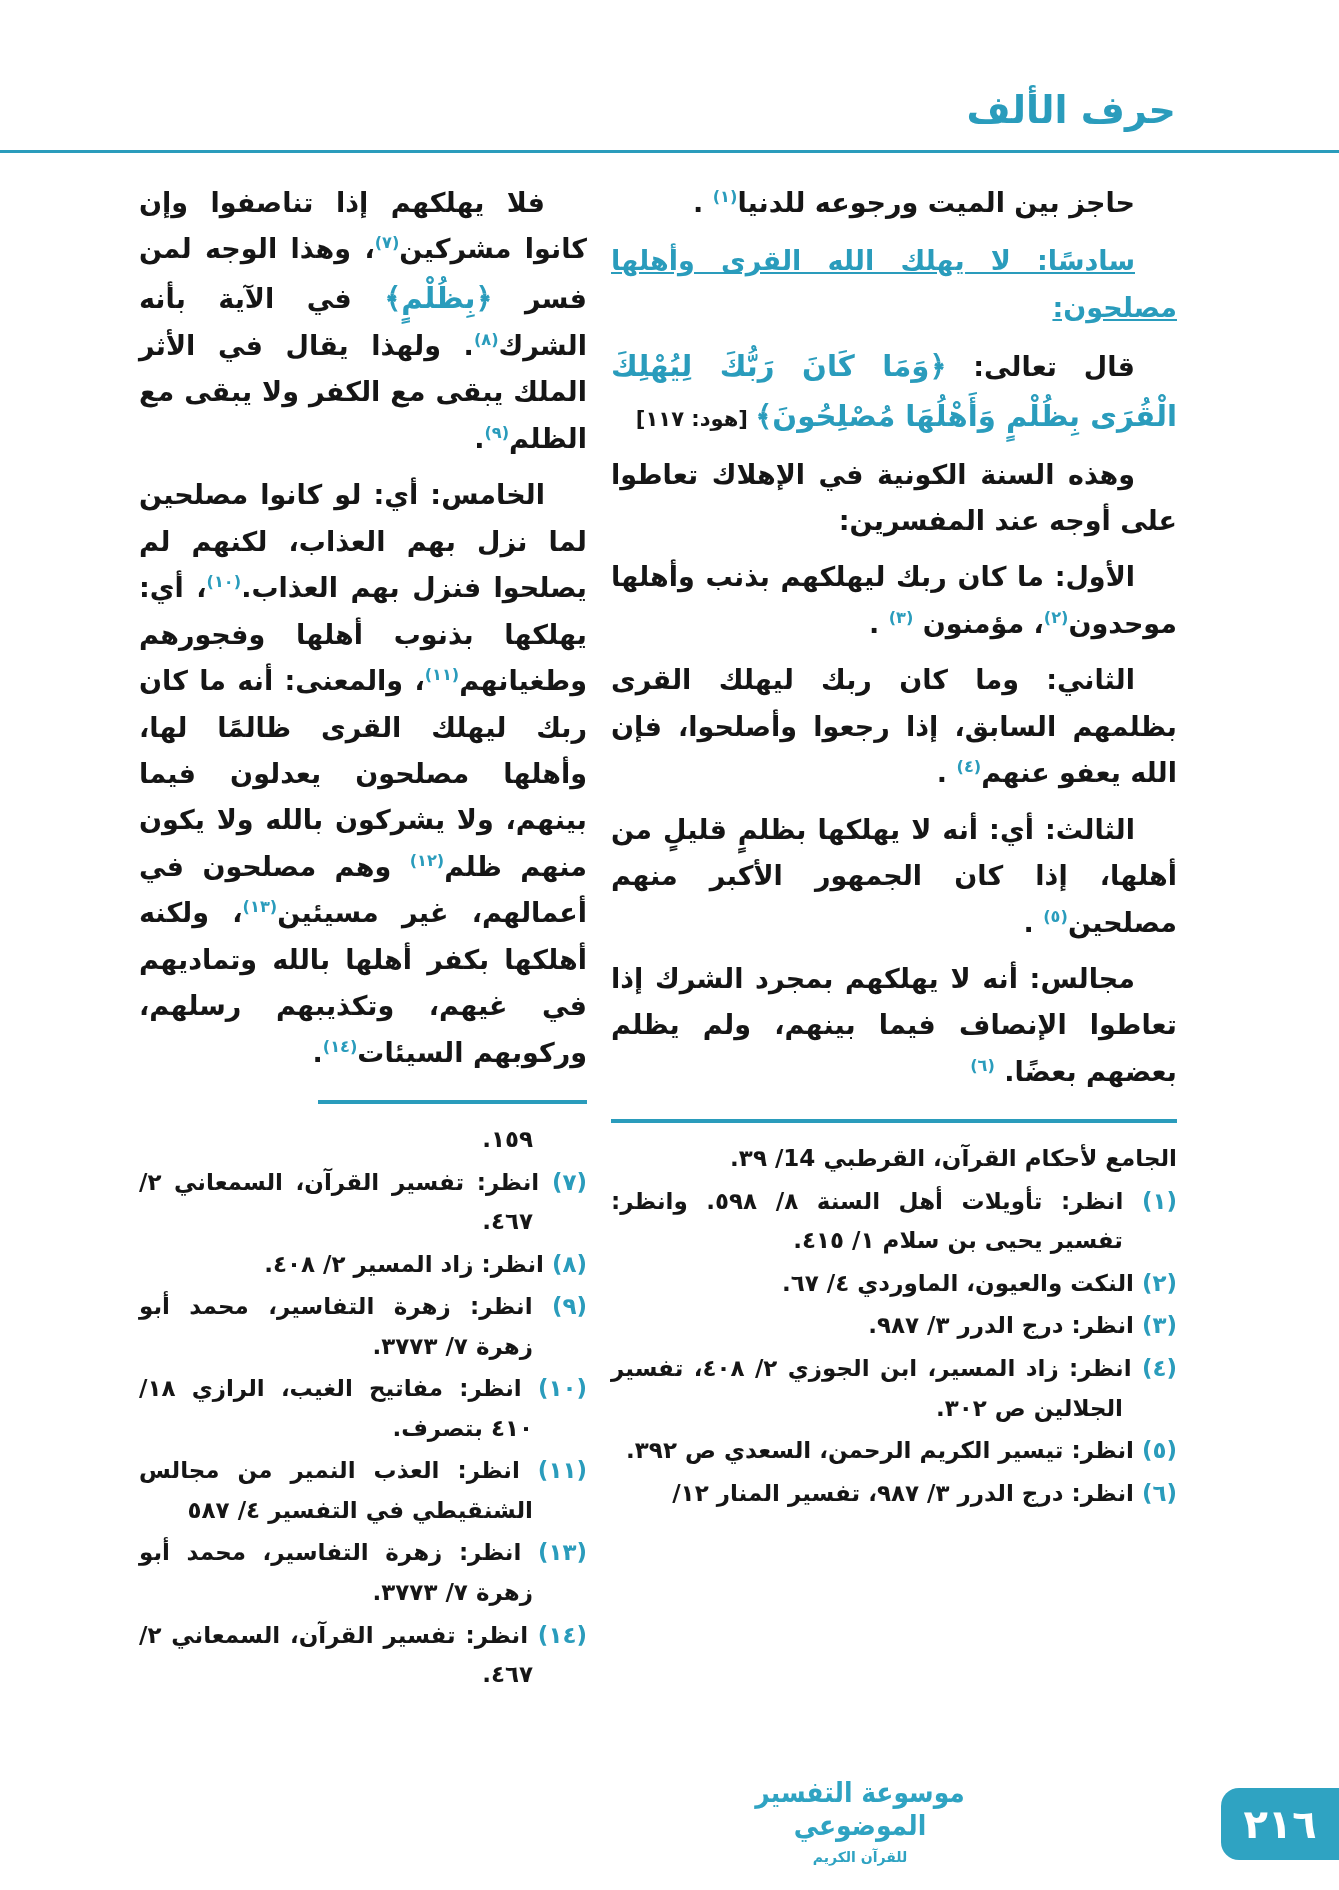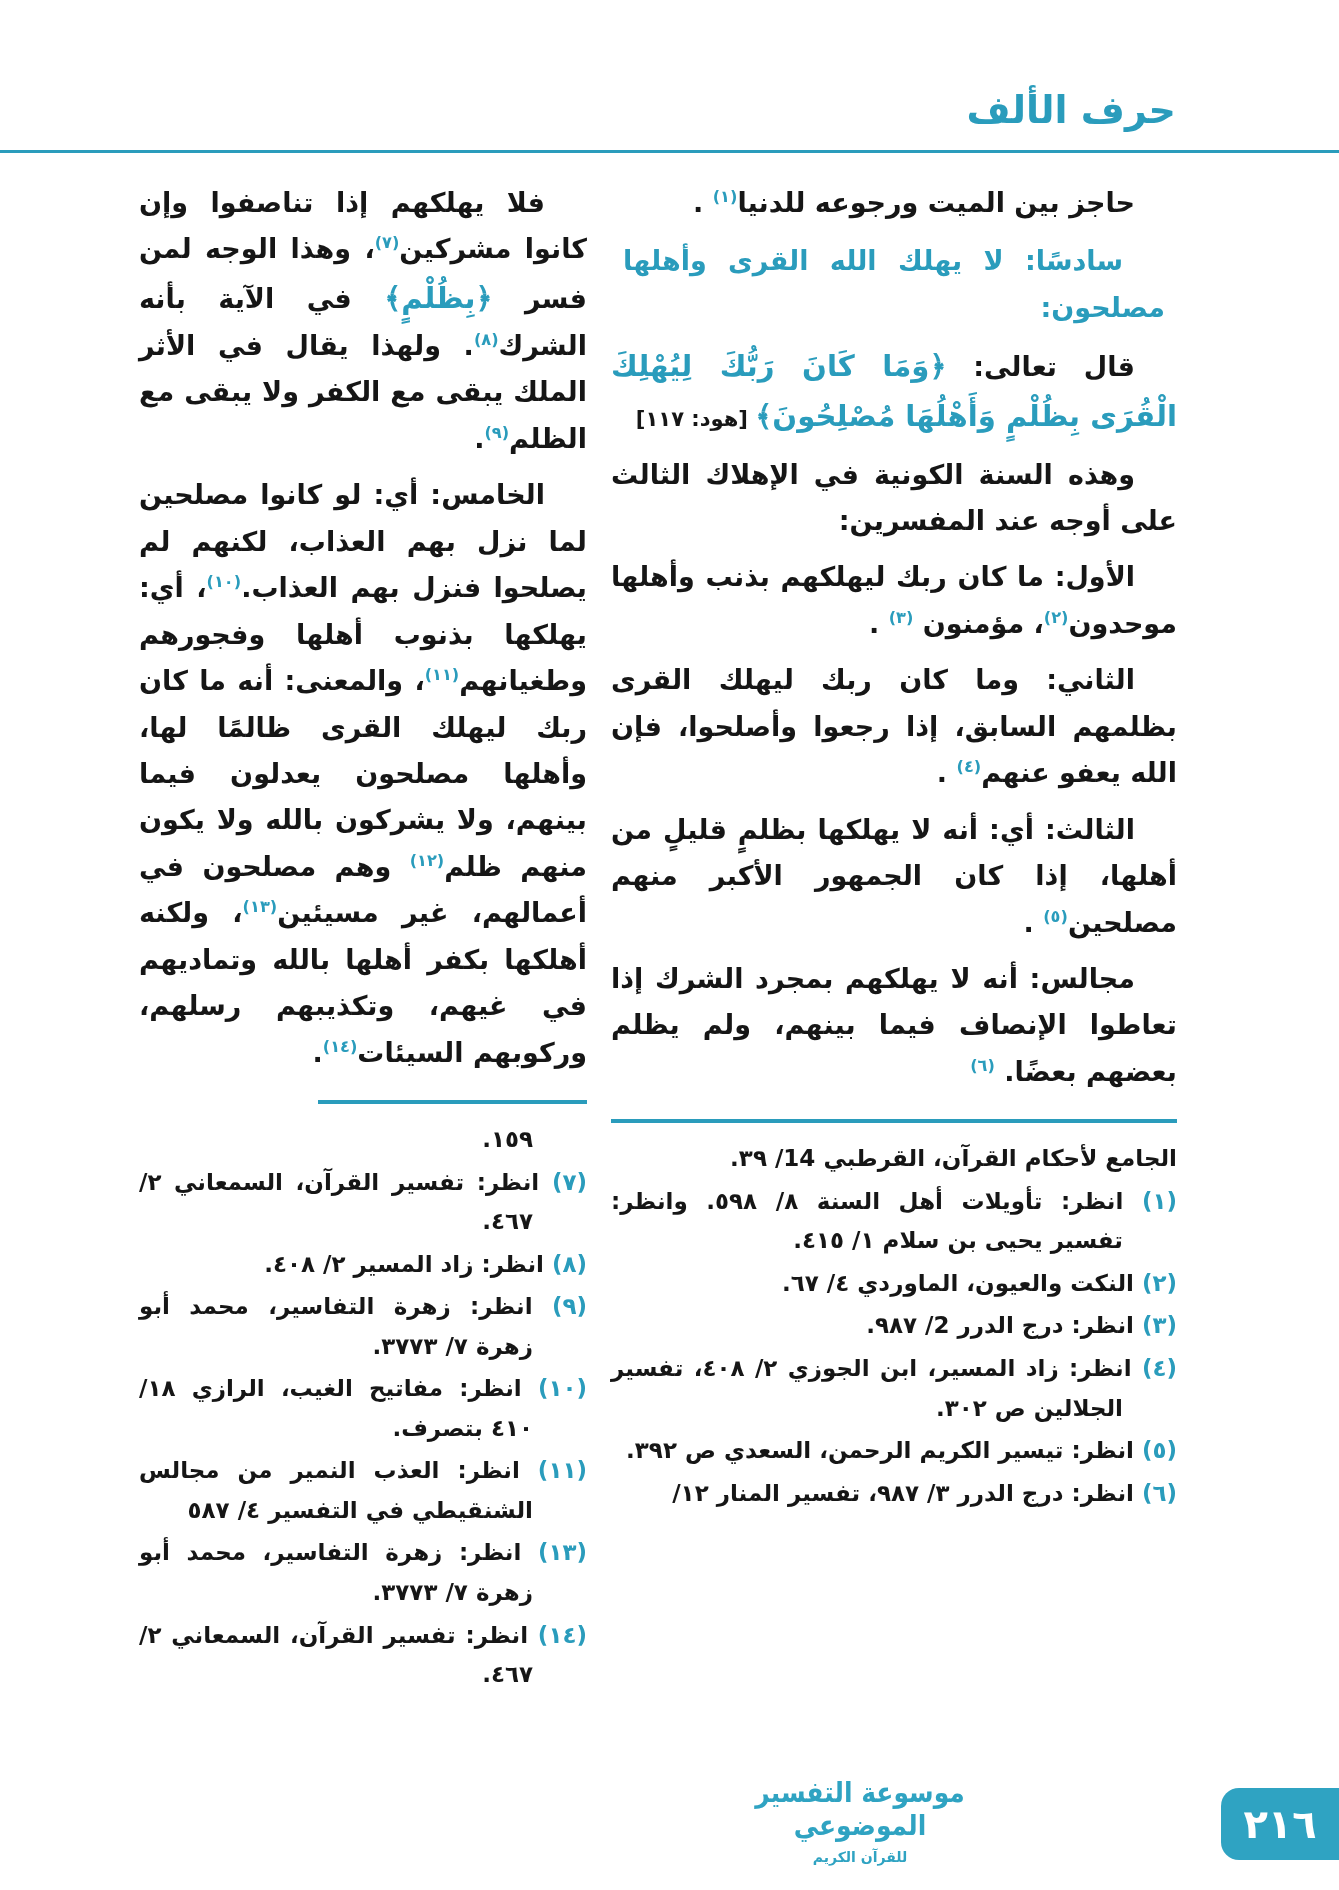--- a/index.html
+++ b/index.html
@@ -35,21 +35,21 @@
   .col-right { width: 566px; }
   .col-left  { width: 448px; }
   .para {
     margin: 0 0 10px;
     font-size: 27px; font-weight: bold;
     line-height: 1.72;
     text-align: justify;
     text-indent: 42px;
     color: var(--ink);
   }
-  .heading-para { color: var(--accent); margin: 12px 12px 10px; }
+  .heading-para { color: var(--accent); margin: 12px 0 10px; text-decoration: underline; }
   .h { color: var(--accent); }
   .q { color: var(--accent); font-size: 1.08em; }
   .r { font-size: 0.78em; }
   .b { }
   .m {
     color: var(--accent);
     font-size: 0.60em;
     vertical-align: 10px;
     font-weight: bold;
     white-space: nowrap;
@@ -102,32 +102,32 @@
 
   <div class="header-rule"></div>
 
   <div class="columns">
 
     <div class="col col-right">
       <div class="body">
           <p class="para"><span class="t">حاجز بين الميت ورجوعه للدنيا</span><span class="m">(١)</span><span class="t"> .</span></p>
           <p class="para heading-para"><span class="h">سادسًا: لا يهلك الله القرى وأهلها مصلحون:</span></p>
           <p class="para"><span class="t">قال تعالى: </span><span class="q">﴿وَمَا كَانَ رَبُّكَ لِيُهْلِكَ الْقُرَى بِظُلْمٍ وَأَهْلُهَا مُصْلِحُونَ﴾</span><span class="r"> [هود: ١١٧]</span></p>
-          <p class="para"><span class="t">وهذه السنة الكونية في الإهلاك الثالث على أوجه عند المفسرين:</span></p>
+          <p class="para"><span class="t">وهذه السنة الكونية في الإهلاك تعاطوا على أوجه عند المفسرين:</span></p>
           <p class="para"><span class="b">الأول:</span><span class="t"> ما كان ربك ليهلكهم بذنب وأهلها موحدون</span><span class="m">(٢)</span><span class="t">، مؤمنون </span><span class="m">(٣)</span><span class="t"> .</span></p>
           <p class="para"><span class="b">الثاني:</span><span class="t"> وما كان ربك ليهلك القرى بظلمهم السابق، إذا رجعوا وأصلحوا، فإن الله يعفو عنهم</span><span class="m">(٤)</span><span class="t"> .</span></p>
           <p class="para"><span class="b">الثالث:</span><span class="t"> أي: أنه لا يهلكها بظلمٍ قليلٍ من أهلها، إذا كان الجمهور الأكبر منهم مصلحين</span><span class="m">(٥)</span><span class="t"> .</span></p>
           <p class="para"><span class="b">مجالس:</span><span class="t"> أنه لا يهلكهم بمجرد الشرك إذا تعاطوا الإنصاف فيما بينهم، ولم يظلم بعضهم بعضًا. </span><span class="m">(٦)</span></p>
         </div>
       <div class="fn-rule"></div>
       <div class="fns">
           <div class="fn"><span class="fn-text">الجامع لأحكام القرآن، القرطبي 14/ ٣٩.</span></div>
           <div class="fn"><span class="fn-num">(١) </span><span class="fn-text">انظر: تأويلات أهل السنة ٨/ ٥٩٨. وانظر: تفسير يحيى بن سلام ١/ ٤١٥.</span></div>
           <div class="fn"><span class="fn-num">(٢) </span><span class="fn-text">النكت والعيون، الماوردي ٤/ ٦٧.</span></div>
-          <div class="fn"><span class="fn-num">(٣) </span><span class="fn-text">انظر: درج الدرر 2/ ٩٨٧.</span></div>
+          <div class="fn"><span class="fn-num">(٣) </span><span class="fn-text">انظر: درج الدرر ٣/ ٩٨٧.</span></div>
           <div class="fn"><span class="fn-num">(٤) </span><span class="fn-text">انظر: زاد المسير، ابن الجوزي ٢/ ٤٠٨، تفسير الجلالين ص ٣٠٢.</span></div>
           <div class="fn"><span class="fn-num">(٥) </span><span class="fn-text">انظر: تيسير الكريم الرحمن، السعدي ص ٣٩٢.</span></div>
           <div class="fn"><span class="fn-num">(٦) </span><span class="fn-text">انظر: درج الدرر ٣/ ٩٨٧، تفسير المنار ١٢/</span></div>
         </div>
     </div>
 
     <div class="col col-left">
       <div class="body">
           <p class="para"><span class="t">فلا يهلكهم إذا تناصفوا وإن كانوا مشركين</span><span class="m">(٧)</span><span class="t">، وهذا الوجه لمن فسر </span><span class="q">﴿بِظُلْمٍ﴾</span><span class="t"> في الآية بأنه الشرك</span><span class="m">(٨)</span><span class="t">. ولهذا يقال في الأثر الملك يبقى مع الكفر ولا يبقى مع الظلم</span><span class="m">(٩)</span><span class="t">.</span></p>
           <p class="para"><span class="b">الخامس:</span><span class="t"> أي: لو كانوا مصلحين لما نزل بهم العذاب، لكنهم لم يصلحوا فنزل بهم العذاب.</span><span class="m">(١٠)</span><span class="t">، أي: يهلكها بذنوب أهلها وفجورهم وطغيانهم</span><span class="m">(١١)</span><span class="t">، والمعنى: أنه ما كان ربك ليهلك القرى ظالمًا لها، وأهلها مصلحون يعدلون فيما بينهم، ولا يشركون بالله ولا يكون منهم ظلم</span><span class="m">(١٢)</span><span class="t"> وهم مصلحون في أعمالهم، غير مسيئين</span><span class="m">(١٣)</span><span class="t">، ولكنه أهلكها بكفر أهلها بالله وتماديهم في غيهم، وتكذيبهم رسلهم، وركوبهم السيئات</span><span class="m">(١٤)</span><span class="t">.</span></p>

